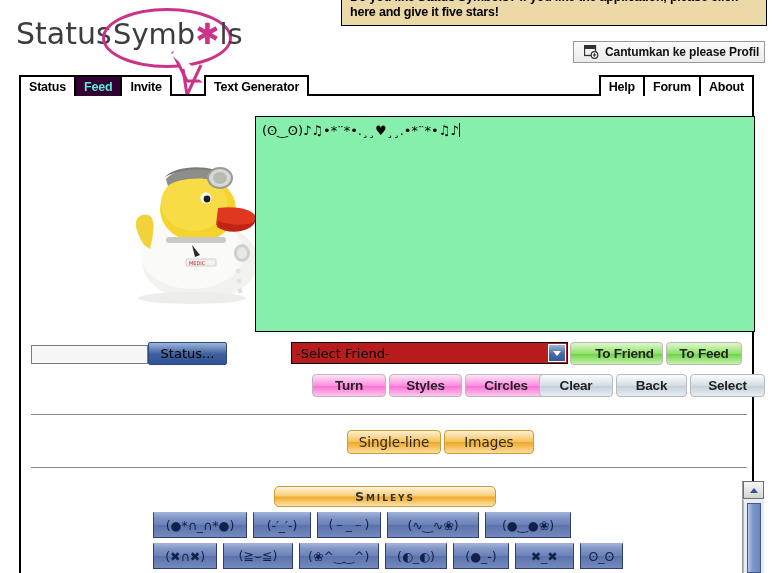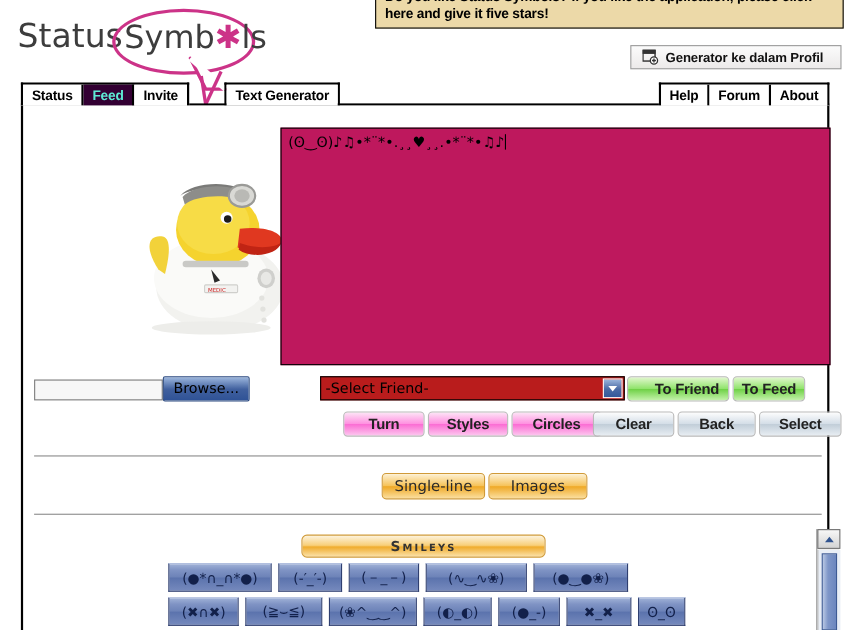--- a/index.html
+++ b/index.html
@@ -164,21 +164,21 @@
 
   
   .compose-area {
     position: absolute;
     left: 234px;
     top: 20px;
     width: 500px;
     height: 216px;
     box-sizing: border-box;
     border: 1px solid #000000;
-    background: #be185d;
+    background: #86efac;
     padding: 5px 6px;
     font-size: 13px;
     color: #000000;
     font-family: "DejaVu Sans", sans-serif;
     overflow: hidden;
     white-space: pre-wrap;
     line-height: 18px;
     cursor: text;
   }
   .caret {
@@ -270,21 +270,21 @@
     display: flex;
     align-items: center;
     justify-content: center;
     font-size: 13.5px;
     font-weight: bold;
     color: #222222;
     cursor: pointer;
     letter-spacing: -0.2px;
   }
   .gbtn.friend { left: 549px; width: 93px; padding-left: 16px; }
-  .gbtn.feed   { left: 645px; width: 66px; }
+  .gbtn.feed   { left: 645px; width: 76px; }
 
   
   .abtn {
     position: absolute;
     top: 278px;
     height: 23px;
     box-sizing: border-box;
     border: 1px solid #b9b9b9;
     border-radius: 4px;
     display: flex;
@@ -471,21 +471,21 @@
 
   <div class="profile-btn">
     <span>
       <svg width="15" height="14" viewBox="0 0 15 14">
         <rect x="0.5" y="0.5" width="11" height="10" fill="none" stroke="#333" stroke-width="1.3"></rect>
         <rect x="0.5" y="0.5" width="11" height="3" fill="#333" stroke="#333" stroke-width="1"></rect>
         <circle cx="10.5" cy="10" r="3.3" fill="#fff" stroke="#333" stroke-width="1.2"></circle>
         <path d="M10.5,8.2 v3.6 M8.7,10 h3.6" stroke="#333" stroke-width="1.2"></path>
       </svg>
     </span>
-    <span>Generator ke dalam Profil</span>
+    <span>Cantumkan ke please Profil</span>
   </div>
 
   <div class="tabbar">
     <div class="tabgroup left">
       <div class="tab">Status</div>
       <div class="tab active">Feed</div>
       <div class="tab">Invite</div>
     </div>
     <div class="tabgroup mid">
       <div class="tab">Text Generator</div>
@@ -523,21 +523,21 @@
         <circle cx="116" cy="118" r="2.4" fill="#e2e2de"></circle>
         <circle cx="117" cy="128" r="2.4" fill="#e2e2de"></circle>
         <circle cx="118" cy="138" r="2.4" fill="#e2e2de"></circle>
         <ellipse cx="70" cy="145" rx="54" ry="6" fill="#ededea"></ellipse>
       </svg>
     </div>
 
     <div class="compose-area"><span>(ʘ‿ʘ)♪♫•*¨*•.¸¸♥¸¸.•*¨*•♫♪</span><span class="caret"></span></div>
 
     <div class="file-input"></div>
-    <div class="browse-btn">Browse...</div>
+    <div class="browse-btn">Status...</div>
 
     <div class="friend-select">
       <span>-Select Friend-</span>
       <span class="arrowbox">
           <i></i>
         </span>
     </div>
 
     <div class="gbtn friend">To Friend</div>
     <div class="gbtn feed">To Feed</div>

